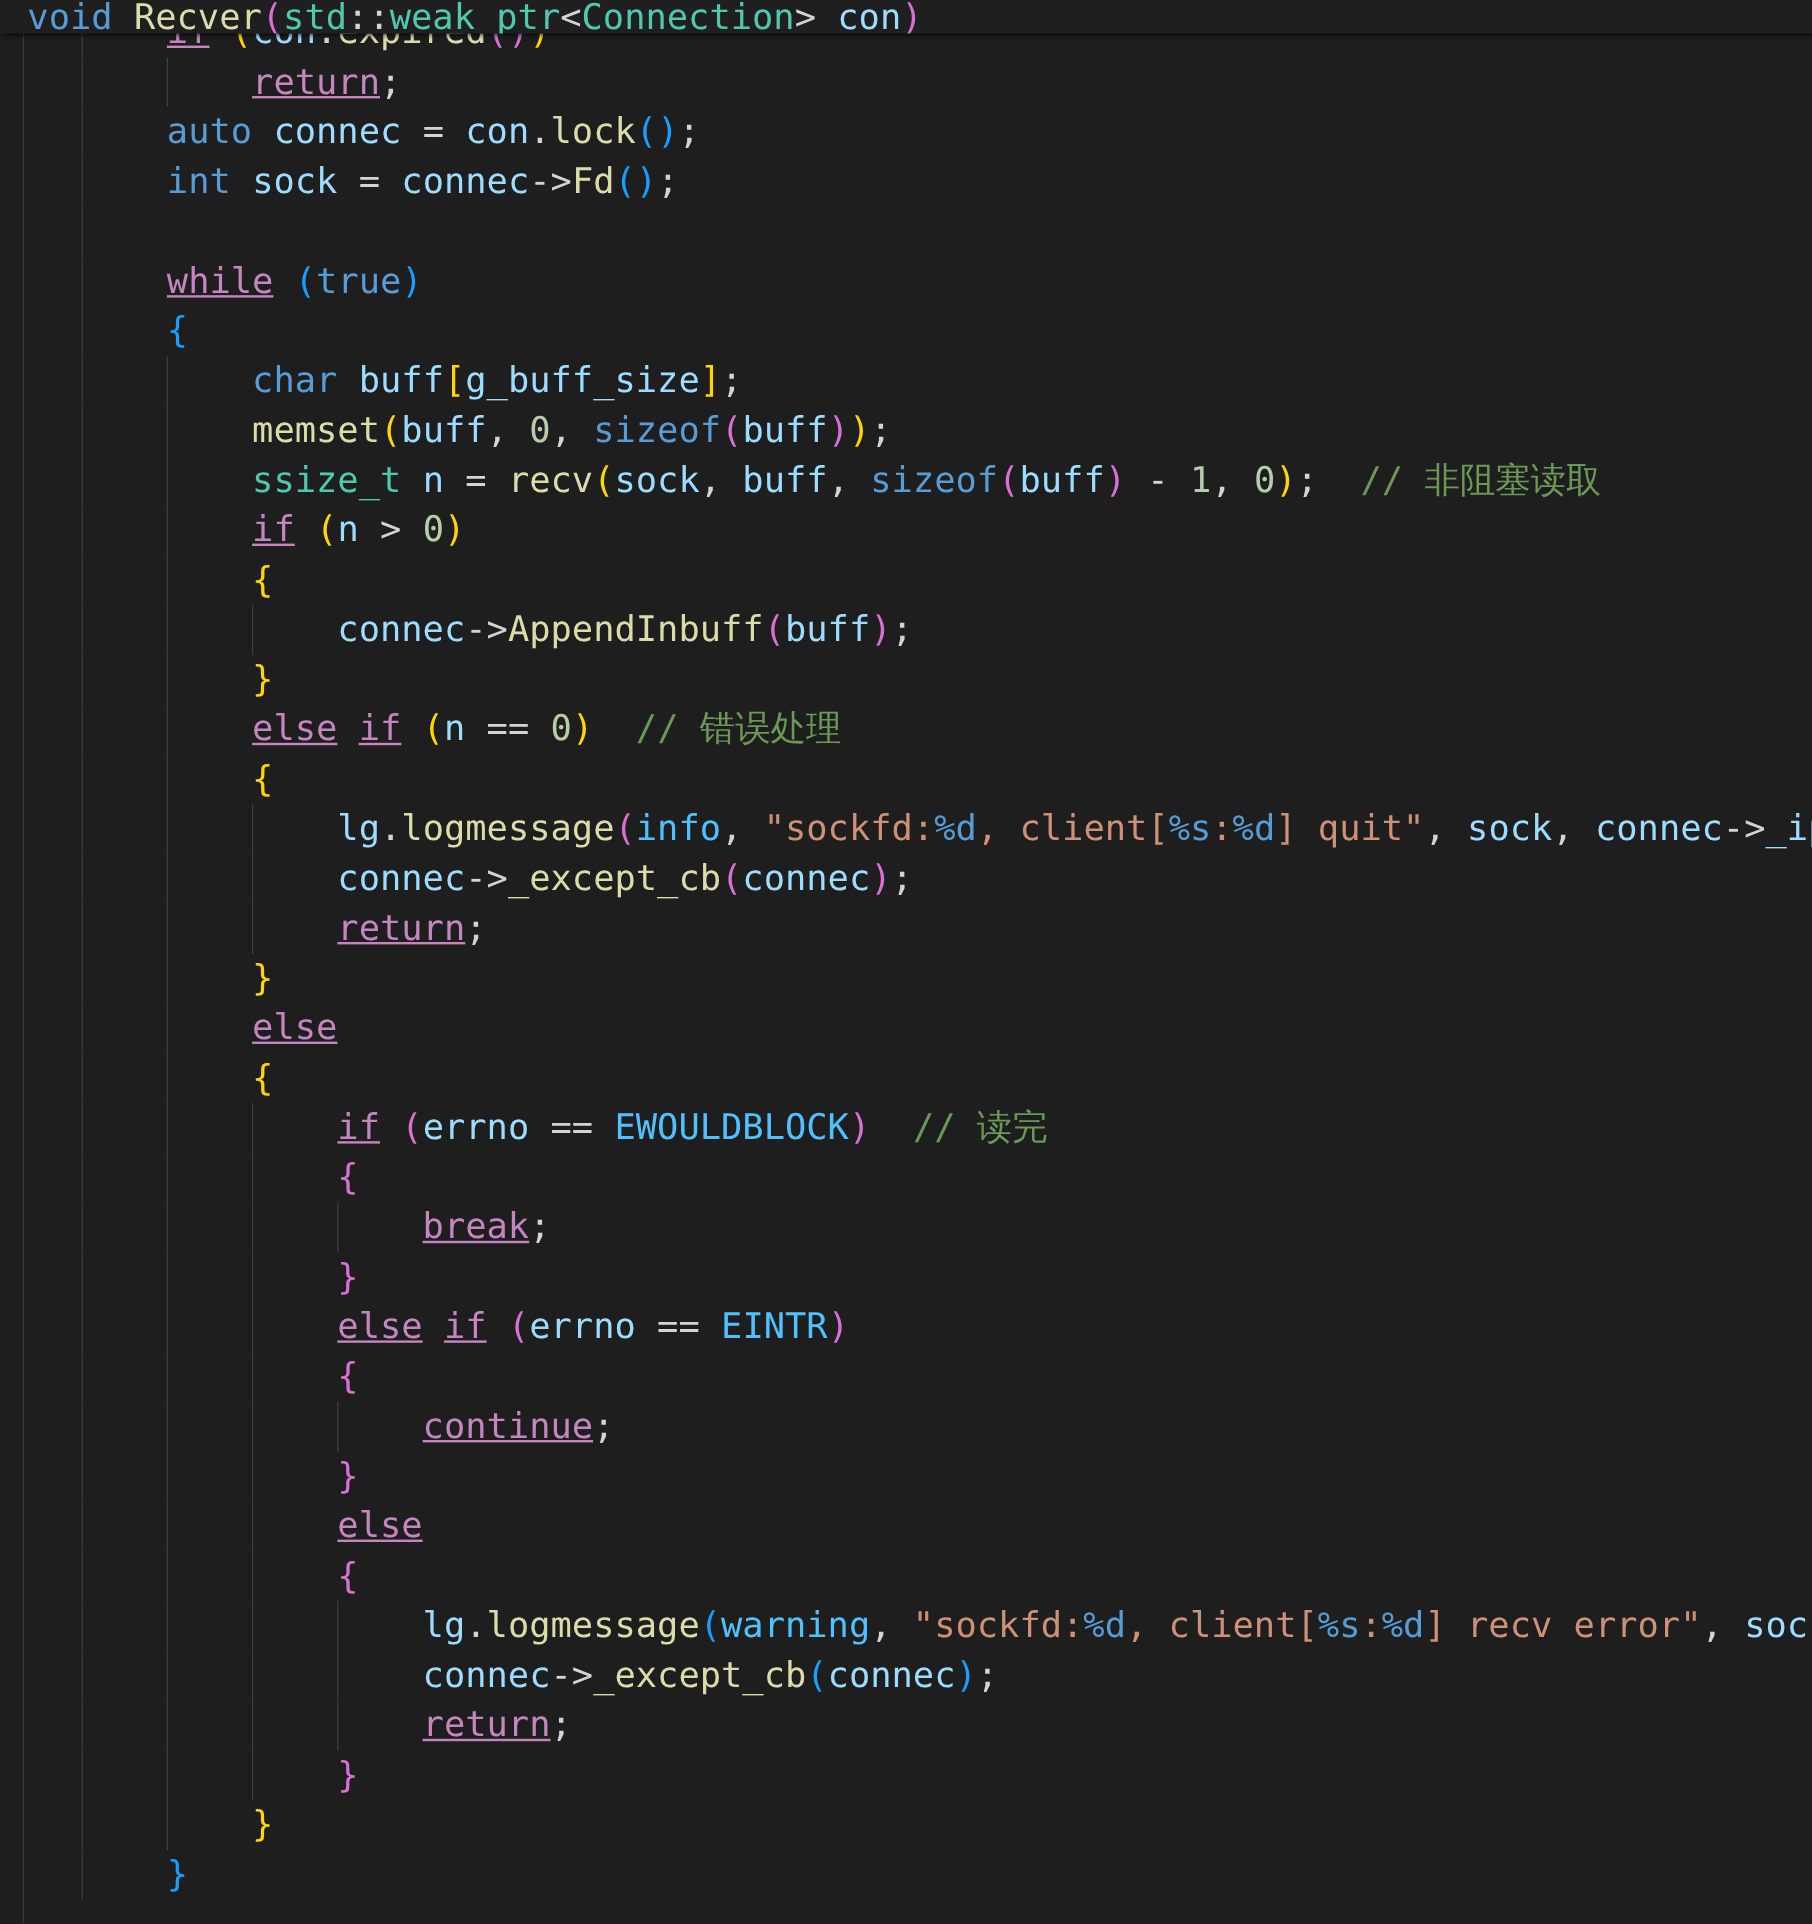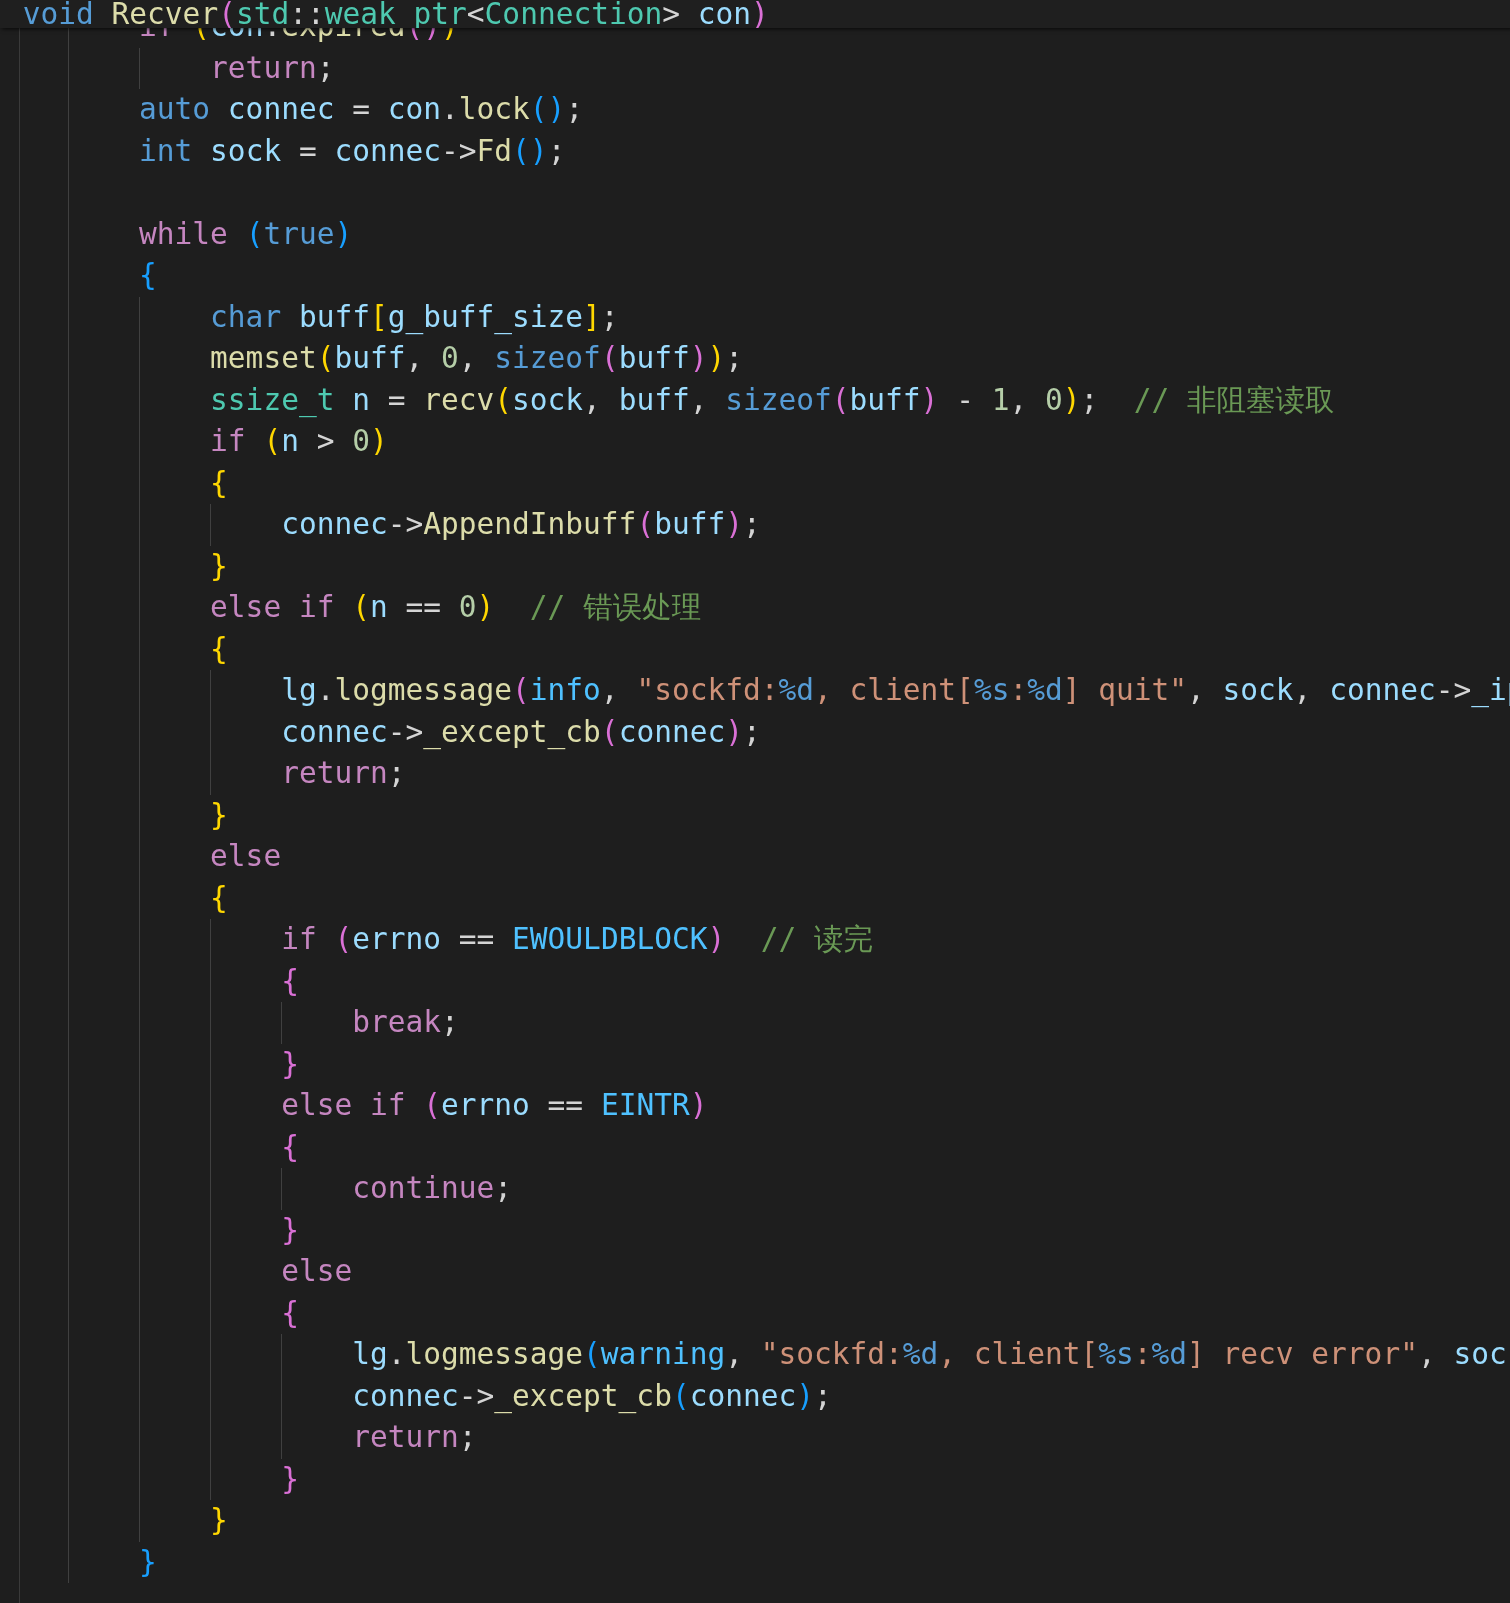--- a/index.html
+++ b/index.html
@@ -78,21 +78,21 @@
   #left-edge-rule {
     position: absolute;
     left: 19px;
     top: 0;
     width: 1px;
     height: 100%;
     background: #3a3a3a;
   }
 
   
-  .t-keyword    { color: #C586C0; }
+  .t-keyword    { color: #C586C0; text-decoration: underline; }
   .t-ctrl       { color: #569CD6; }
   .t-type       { color: #4EC9B0; }
   .t-func       { color: #DCDCAA; }
   .t-var        { color: #9CDCFE; }
   .t-num        { color: #B5CEA8; }
   .t-str        { color: #CE9178; }
   .t-strfmt     { color: #569CD6; }
   .t-comment    { color: #6A9955; }
   .t-op         { color: #D4D4D4; }
   .t-plain      { color: #D4D4D4; }

